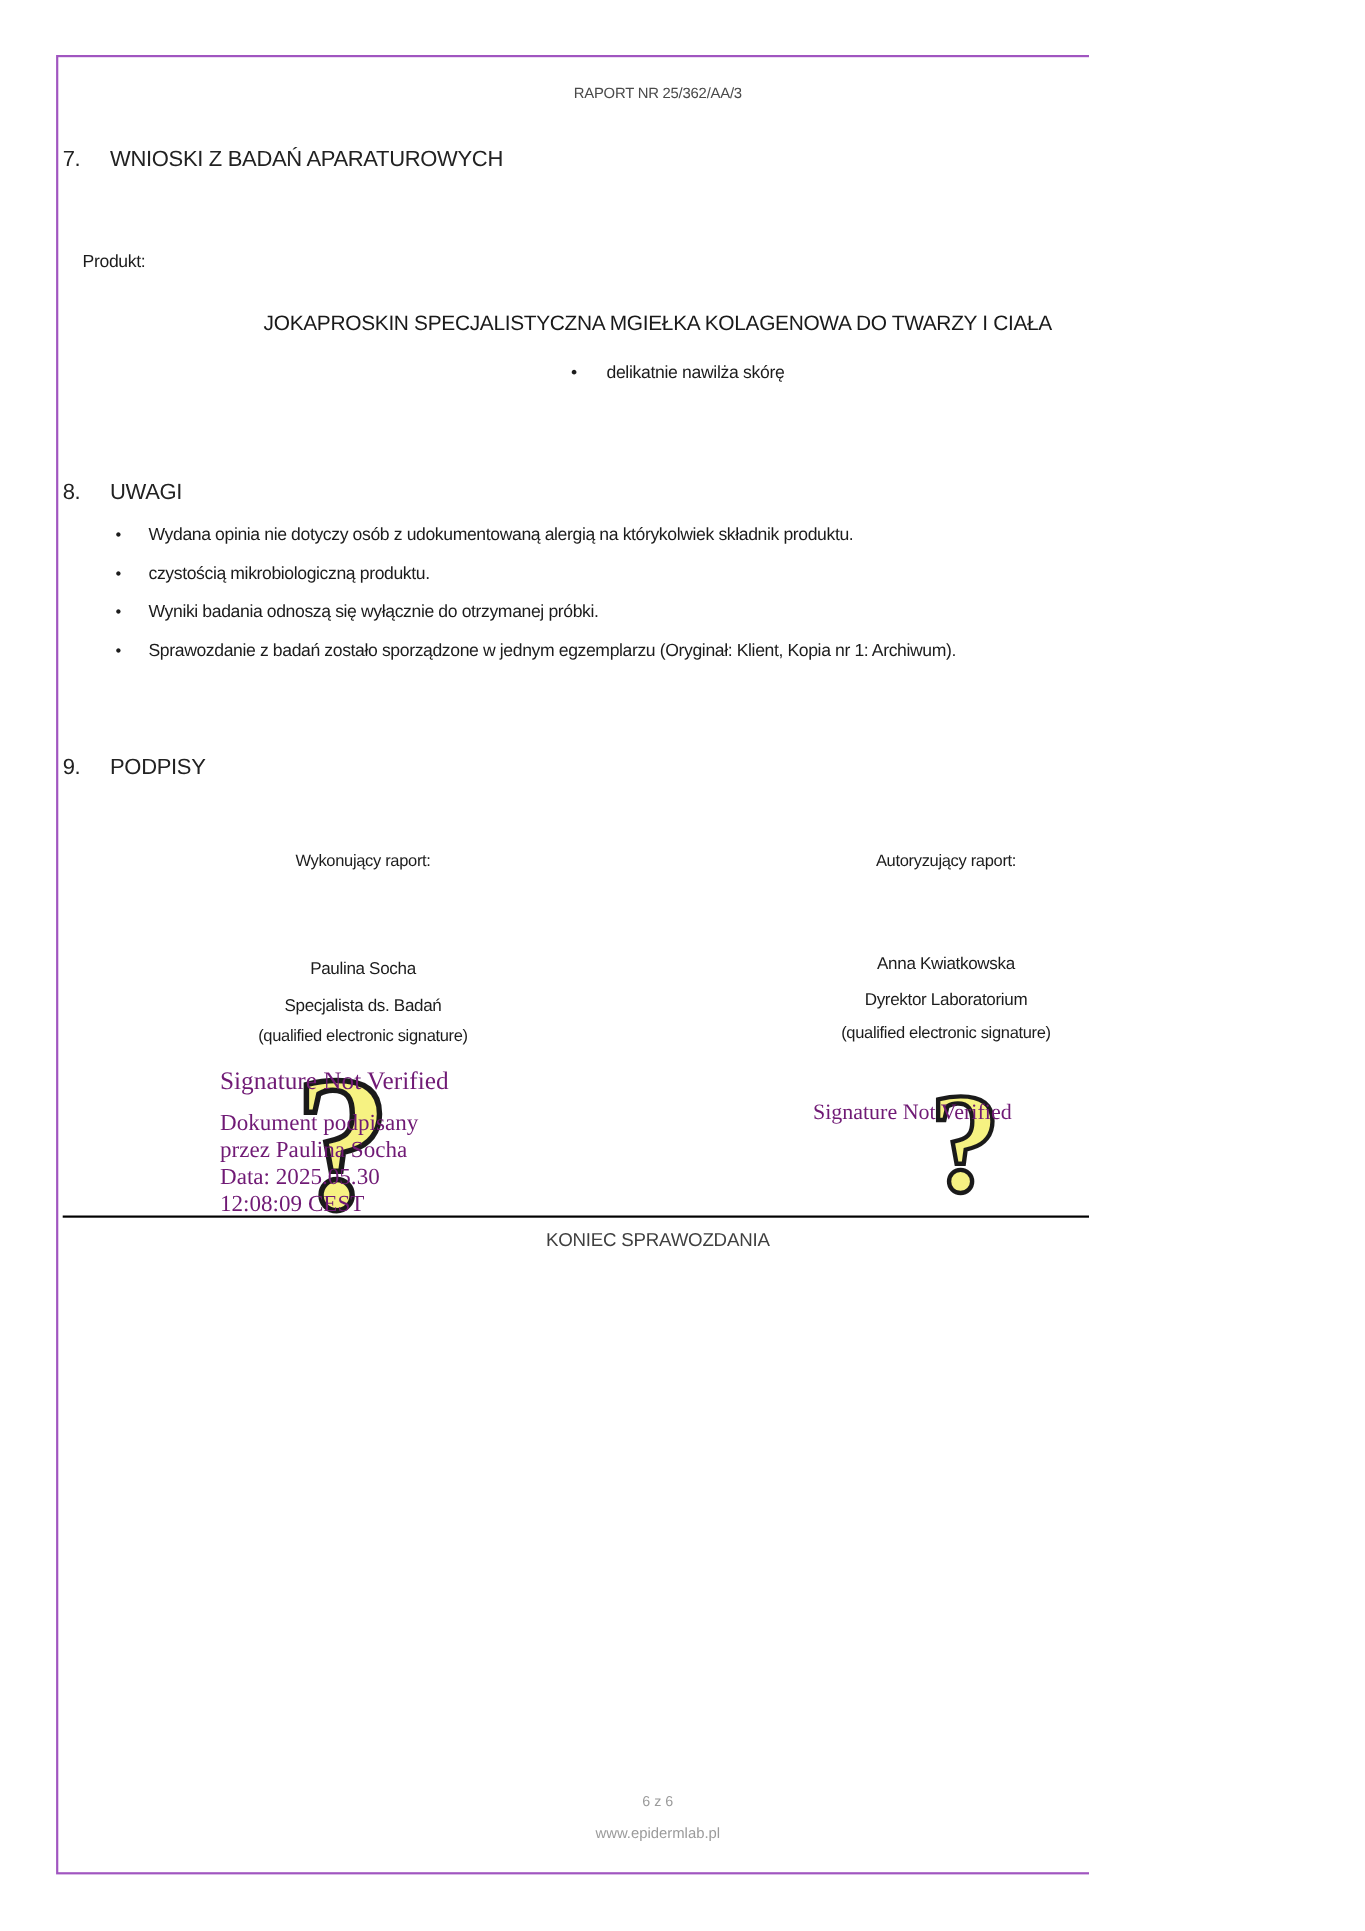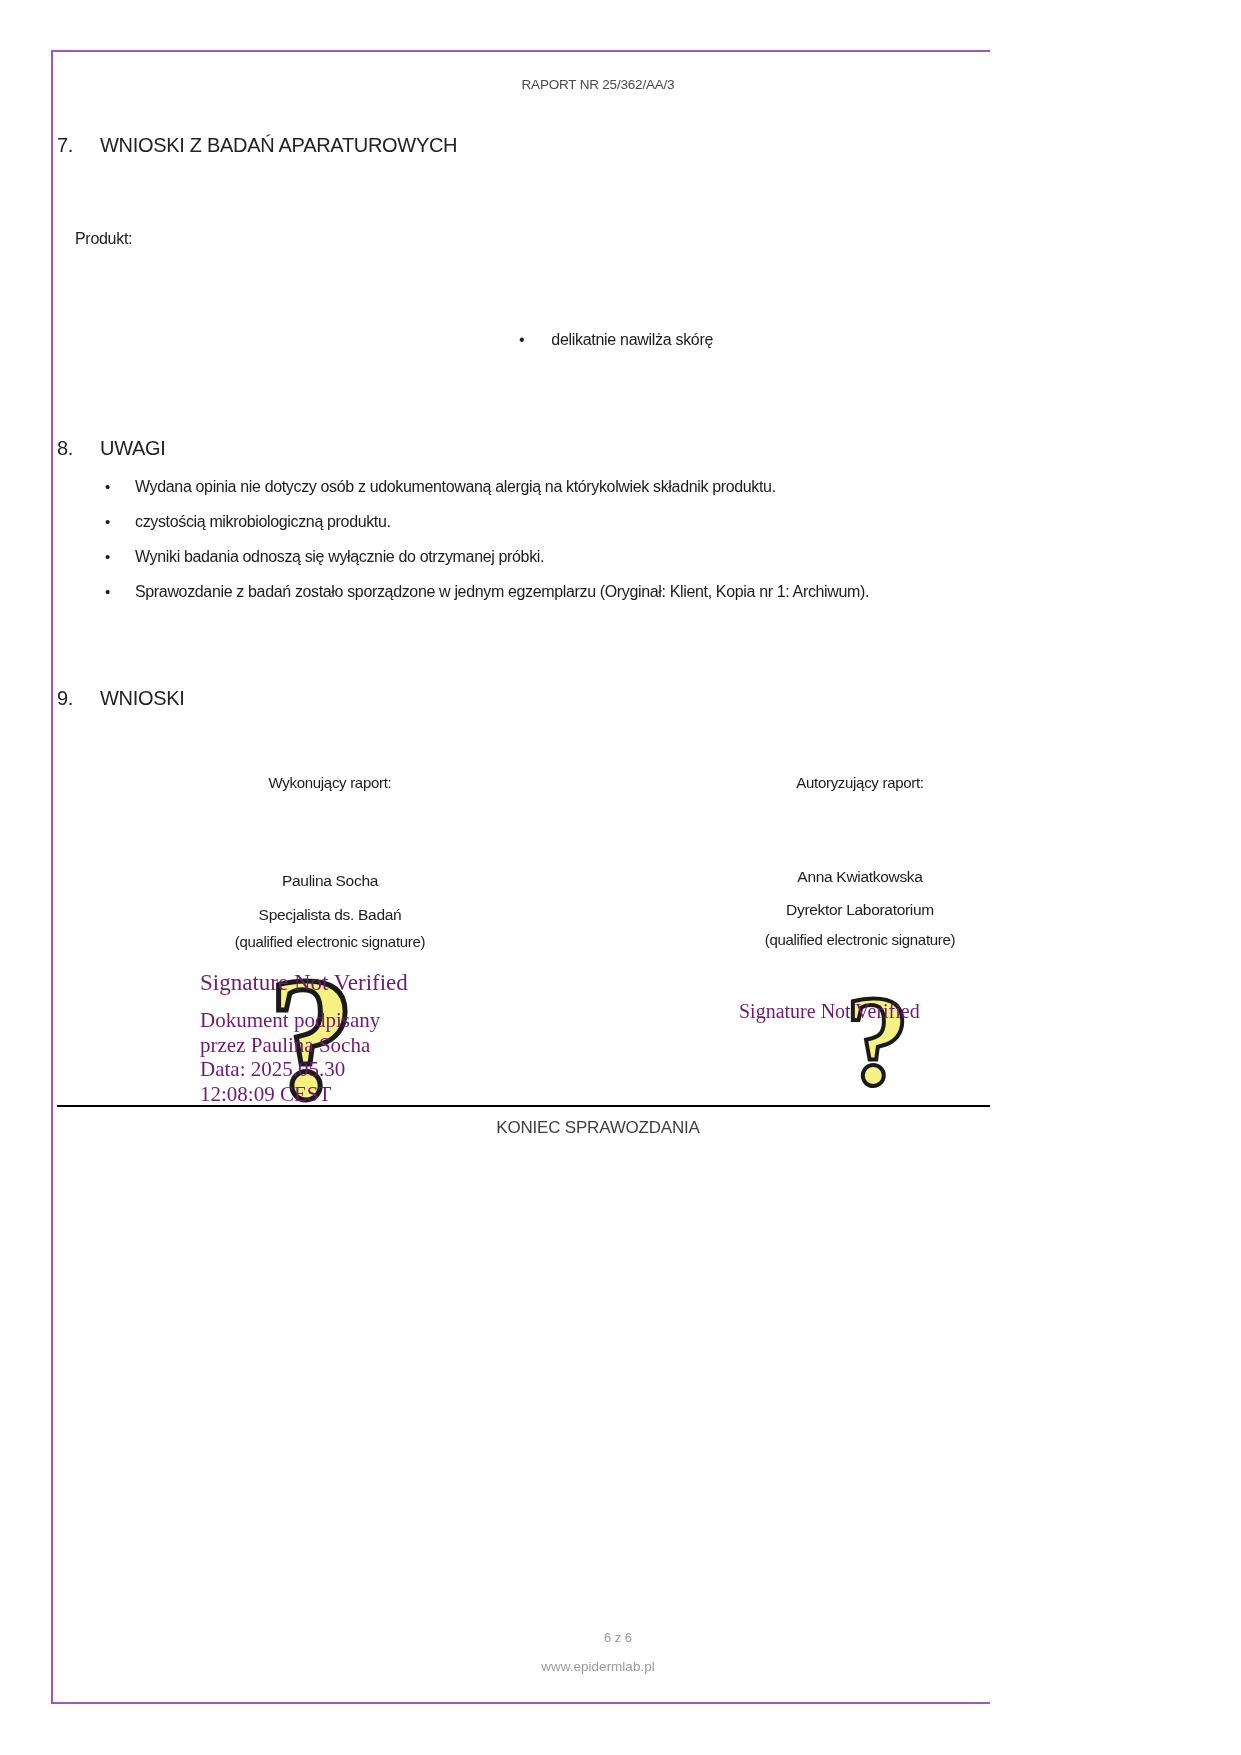--- a/index.html
+++ b/index.html
@@ -38,39 +38,40 @@
   .stamp-body-l { font-size:21px; line-height:24.5px; }
   .stamp-body-r { font-size:19px; line-height:24px; }
   .qm {
     position:absolute; font-family:"Liberation Serif", serif; font-weight:bold;
     color:#f6f282; -webkit-text-stroke:5px #1a1a1a; line-height:1; z-index:2;
   }
   .qm-left { left:268px; top:952px; font-size:175px; }
   .qm-right { left:845px; top:975px; font-size:130px; -webkit-text-stroke:4px #1a1a1a; }
   .sig-rule { position:absolute; left:57px; top:1105px; width:1070px; height:2px; background:#000; z-index:1; }
   .end-note { top:1118px; font-size:17px; color:#3f3f3f; letter-spacing:-0.2px; z-index:4; }
-  .footer-page { top:1630px; font-size:13px; color:#9b9b9b;margin-left:20px; }
+  .footer-page { top:1630px; font-size:13px; color:#9b9b9b; }
   .footer-site { top:1659px; font-size:13.5px; color:#9b9b9b; }
 </style>
 </head>
 <body>
 
 <div class="page">
 
   <div class="border-frame"></div>
 
   <div class="cx doc-header">RAPORT NR 25/362/AA/3</div>
 
   <div class="sec sec7">
     <span class="sec-num">7.</span>
     <span>WNIOSKI Z BADAŃ APARATUROWYCH</span>
   </div>
 
   <div class="abs produkt-label">Produkt:</div>
 
+  <div class="cx product-title">JOKAPROSKIN SPECJALISTYCZNA MGIEŁKA KOLAGENOWA DO TWARZY I CIAŁA</div>
 
   <div class="pbullet">
     <span>•</span>
     <span>delikatnie nawilża skórę</span>
   </div>
 
   <div class="sec sec8">
     <span class="sec-num">8.</span>
     <span>UWAGI</span>
   </div>
@@ -91,21 +92,21 @@
       <div class="bullet-text">Wyniki badania odnoszą się wyłącznie do otrzymanej próbki.</div>
     </div>
     <div class="bullet-item">
       <span class="dot">•</span>
       <div class="bullet-text">Sprawozdanie z badań zostało sporządzone w jednym egzemplarzu (Oryginał: Klient, Kopia nr 1: Archiwum).</div>
     </div>
   </div>
 
   <div class="sec sec9">
     <span class="sec-num">9.</span>
-    <span>WNIOSKI</span>
+    <span>PODPISY</span>
   </div>
 
   <div class="colhead lcol" style="top:774px">Wykonujący raport:</div>
   <div class="colline lcol" style="top:872px">Paulina Socha</div>
   <div class="colline lcol" style="top:906px">Specjalista ds. Badań</div>
   <div class="colline lcol" style="top:933px; font-size:15px">(qualified electronic signature)</div>
 
   <div class="colhead rcol" style="top:774px">Autoryzujący raport:</div>
   <div class="colline rcol" style="top:868px">Anna Kwiatkowska</div>
   <div class="colline rcol" style="top:901px">Dyrektor Laboratorium</div>

